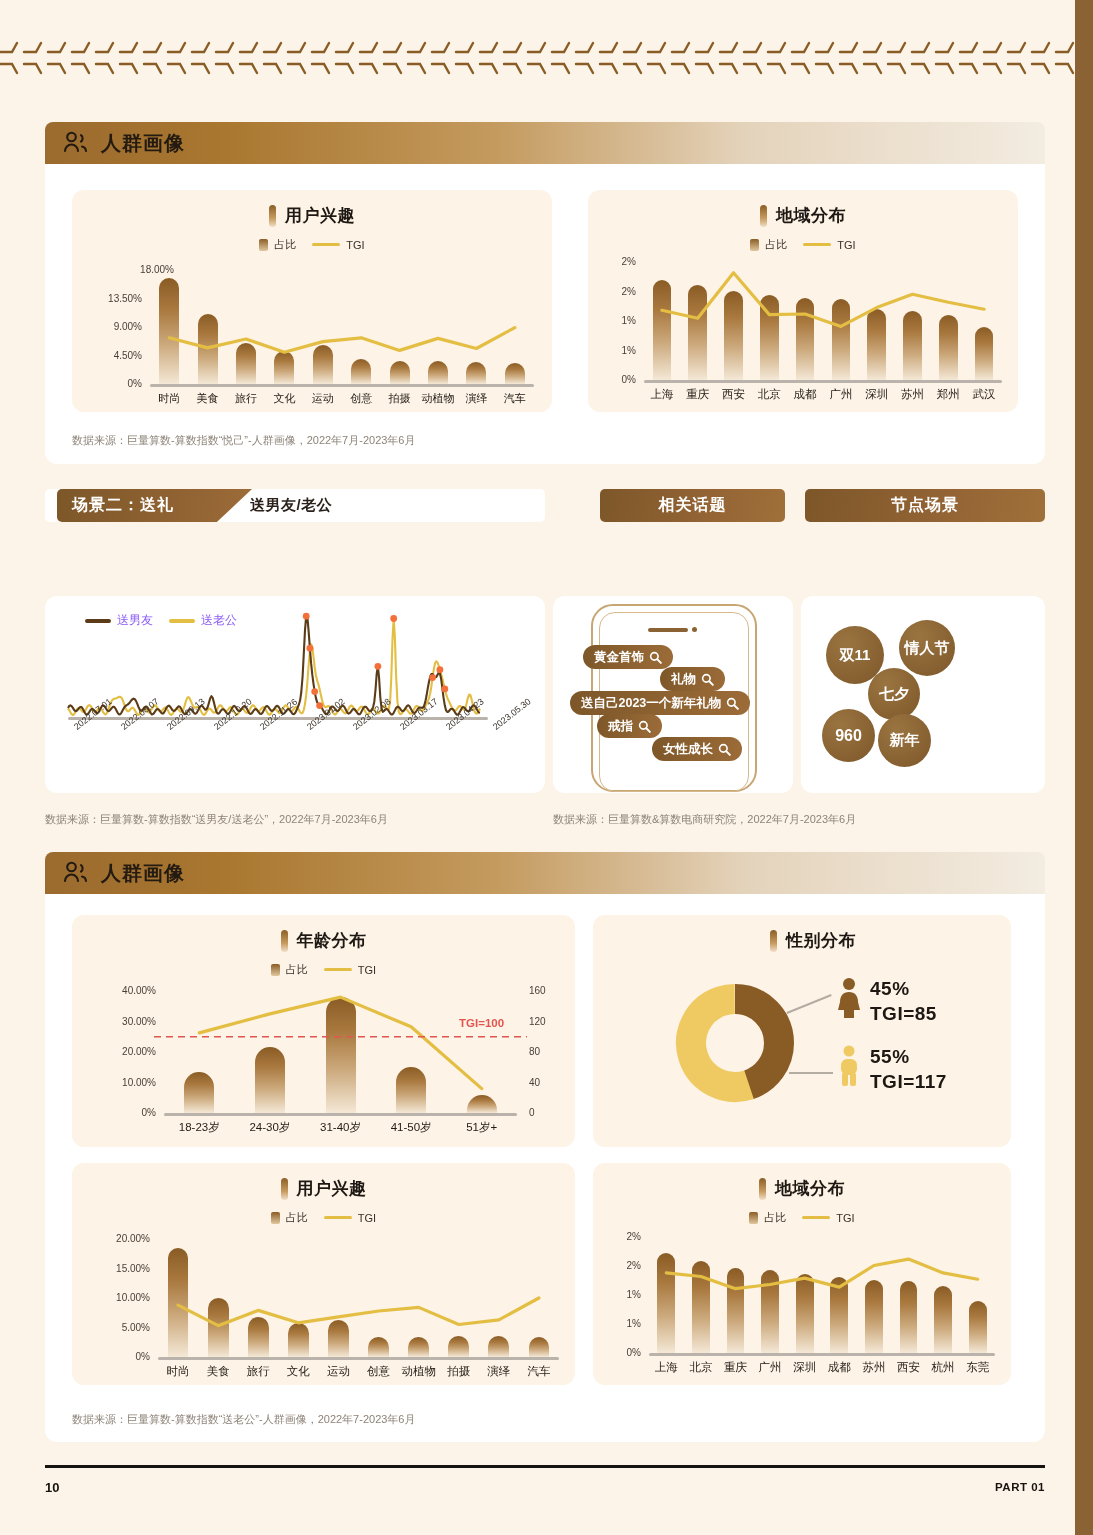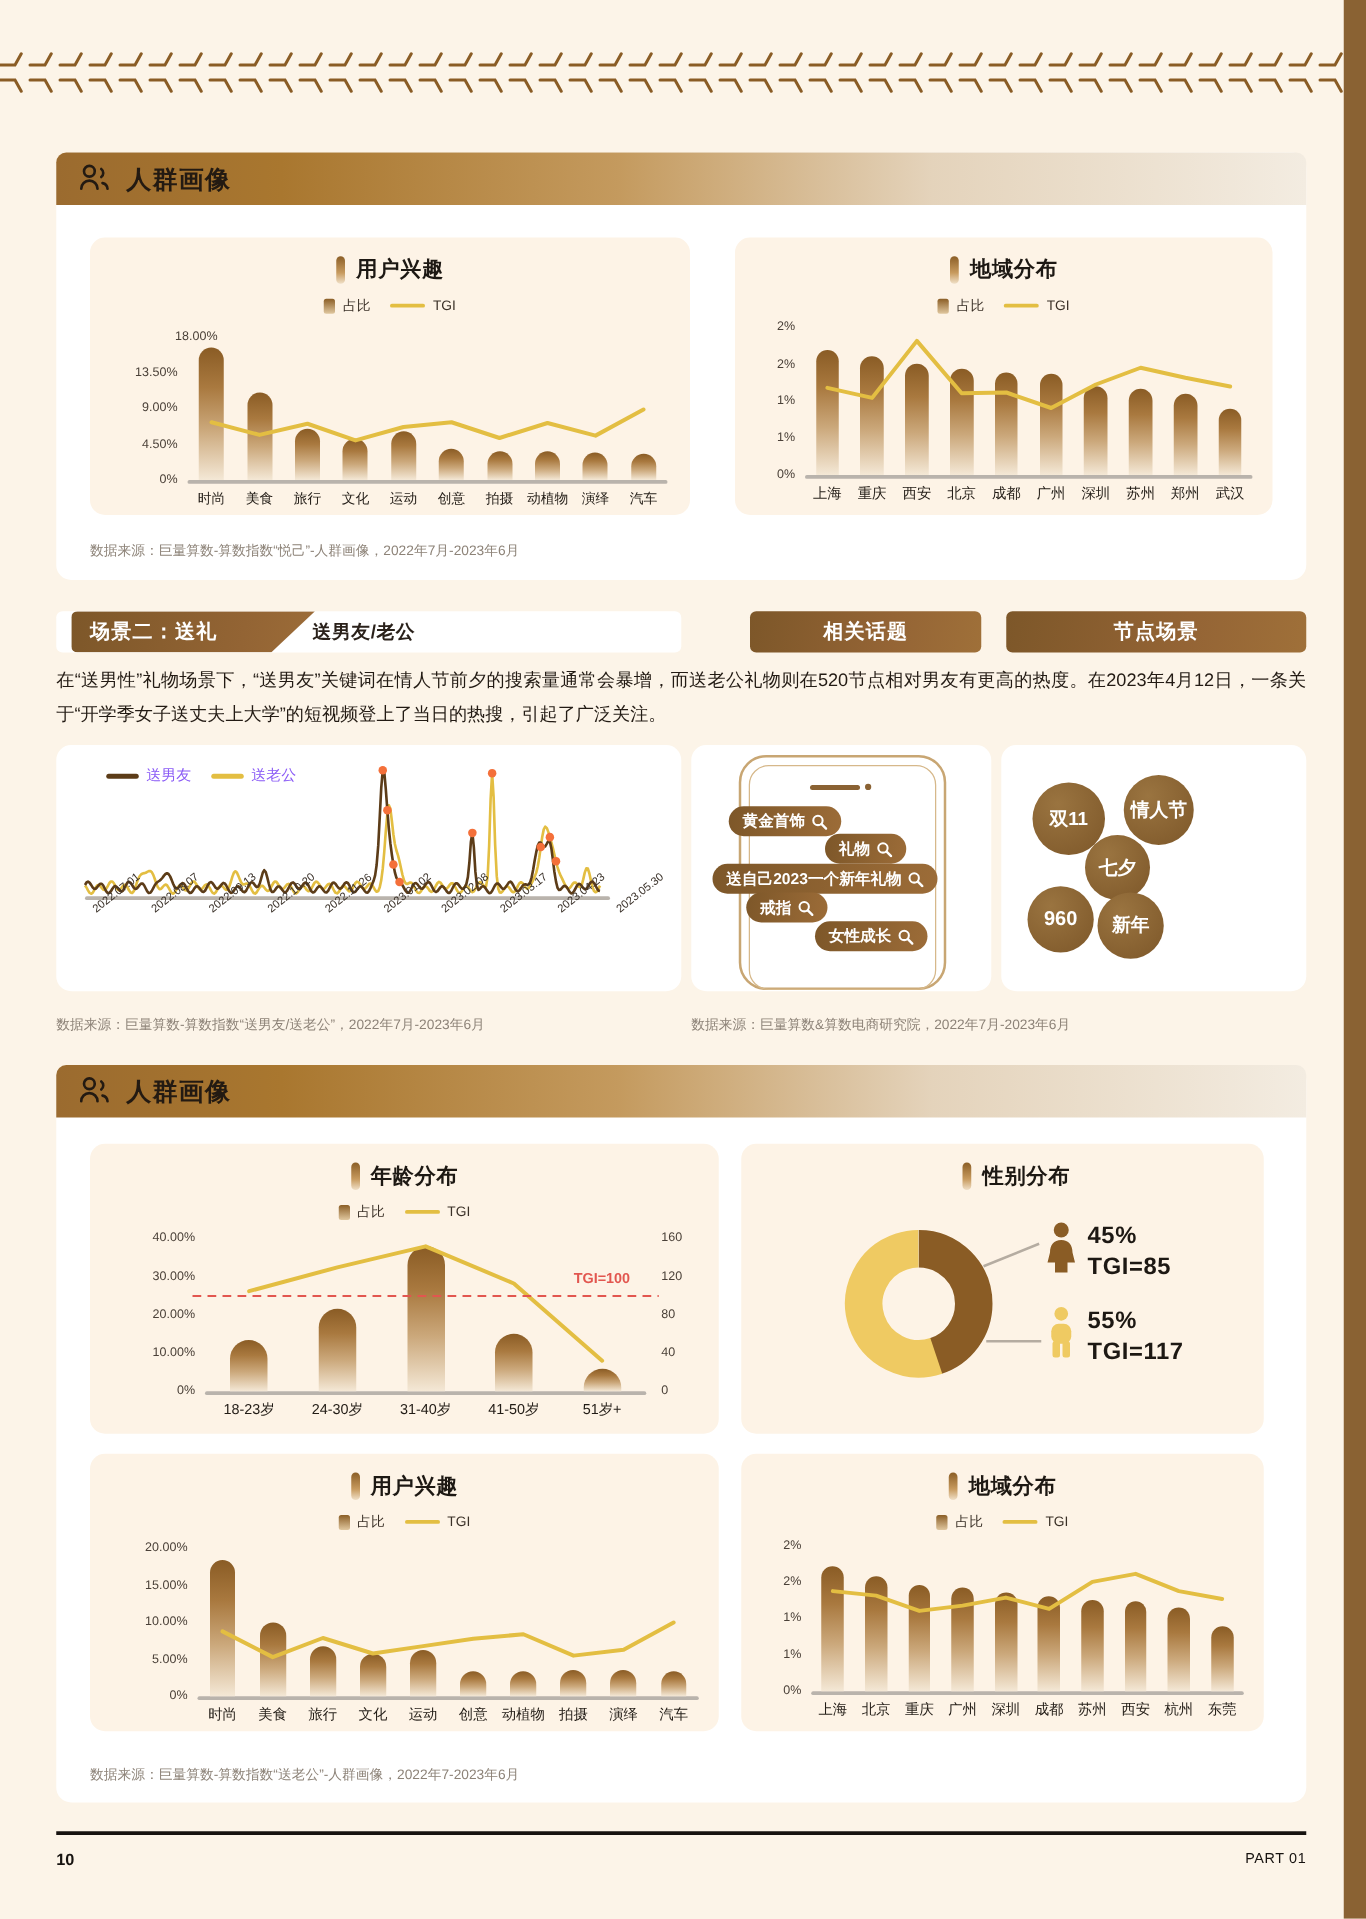--- a/index.html
+++ b/index.html
@@ -103,21 +103,21 @@
     background: radial-gradient(circle at 35% 30%, #9a7440, #7d5729);
     display: flex; align-items: center; justify-content: center;
     color: #fff; font-weight: bold;
   }
   .gender-val { position: absolute; font-size: 19px; font-weight: bold; color: #1d1813; white-space: nowrap; letter-spacing: .5px; }
   .leader { position: absolute; background: #b5aca1; height: 1.6px; }
 
   
   .foot-rule { position: absolute; left: 45px; top: 1465px; width: 1000px; height: 2.5px; background: #171310; }
   .foot-l { position: absolute; left: 45px; top: 1480px; font-size: 13px; color: #171310; font-weight: bold; }
-  .foot-r { position: absolute; right: 48px; top: 1481px; font-size: 11.5px; color: #171310; font-weight: normal; letter-spacing: .5px; }
+  .foot-r { position: absolute; right: 48px; top: 1481px; font-size: 11.5px; color: #171310; font-weight: bold; letter-spacing: .5px; }
 
   .tgi-note { position: absolute; font-size: 11.5px; font-weight: bold; color: #e2564f; }
 </style>
 </head>
 <body>
 
 <div class="page">
 
   <svg class="top-deco" viewBox="0 0 1075 40" preserveAspectRatio="none">
     <g stroke="#8a5c25" stroke-width="2.2" fill="none">
@@ -247,21 +247,20 @@
       <span>送男友/老公</span>
     </div>
   </div>
   <div class="pill" style="left:600px;top:489px;width:185px;">
     <span>相关话题</span>
   </div>
   <div class="pill" style="left:805px;top:489px;width:240px;">
     <span>节点场景</span>
   </div>
 
-  <div class="body-text">在“送男性”礼物场景下，“送男友”关键词在情人节前夕的搜索量通常会暴增，而送老公礼物则在520节点相对男友有更高的热度。在2023年4月12日，一条关于“开学季女子送丈夫上大学”的短视频登上了当日的热搜，引起了广泛关注。</div>
 
   <div class="card" style="left:45px;top:596px;width:500px;height:197px;"></div>
   <div class="trend-legend" style="left:85px;top:612px;">
     <div class="it">
       <div class="tl-line" style="background:#5c3c18;"></div>
       <span>送男友</span>
     </div>
     <div class="it">
       <div class="tl-line" style="background:#e3be42;"></div>
       <span>送老公</span>

